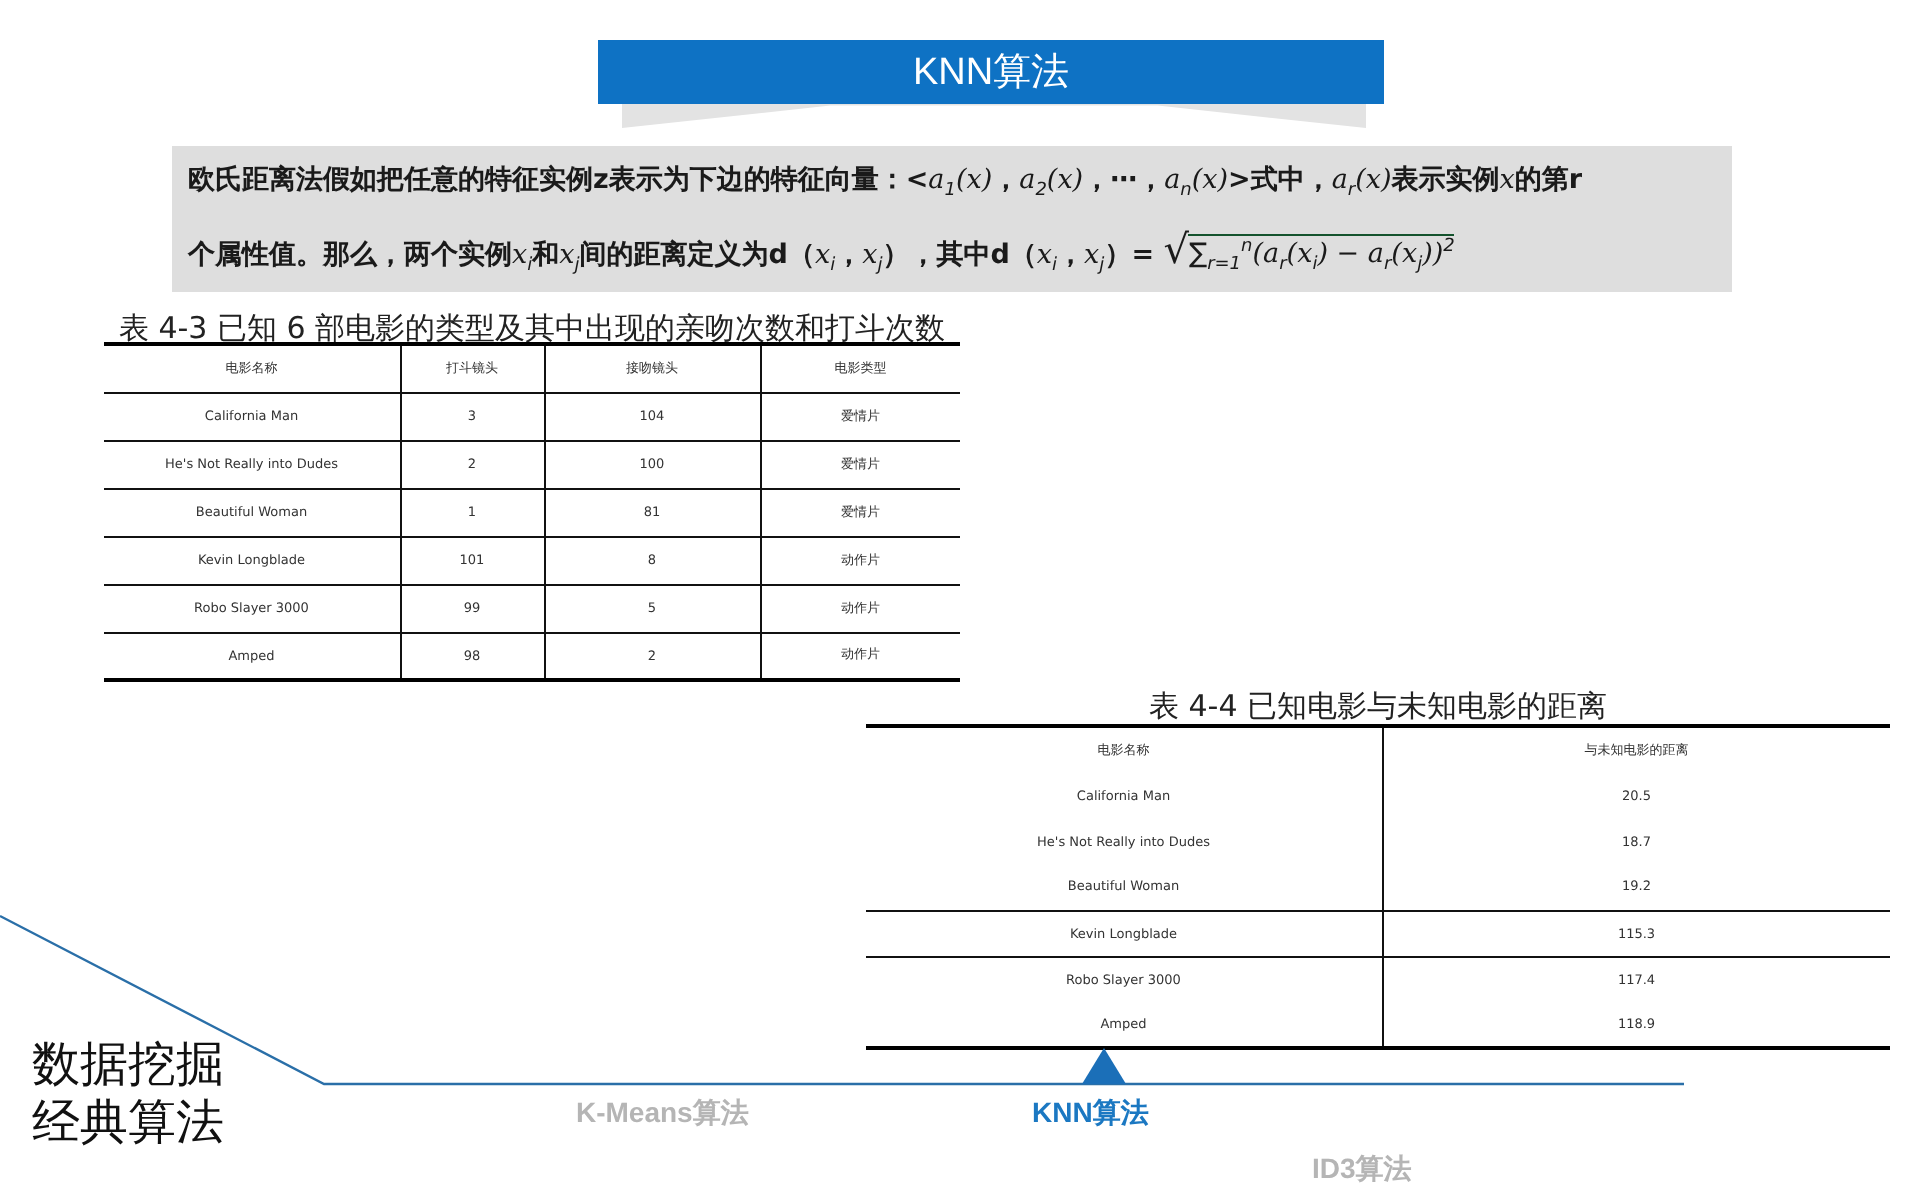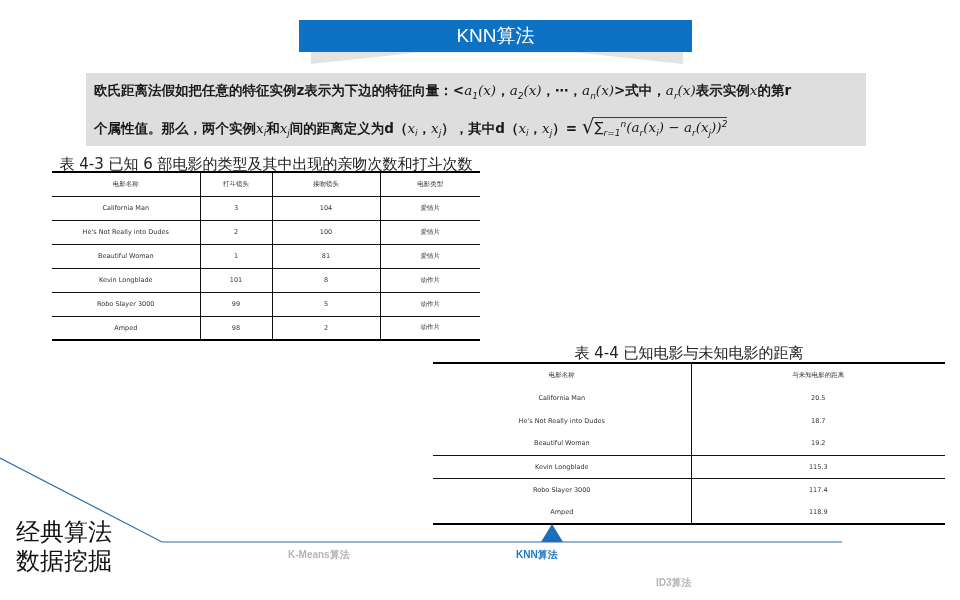--- a/index.html
+++ b/index.html
@@ -51,21 +51,21 @@
   .t2 td, .t2 th { height: 23px; text-align: center; font-weight: normal; border-right: 1px solid #111; }
   .t2 td:last-child, .t2 th:last-child { border-right: none; }
   .t2 tr.sep td { border-bottom: 1px solid #111; }
 
   
   .diag-line { position: absolute; left: 0; top: 0; width: 960px; height: 600px; pointer-events: none; }
   .section-title {
     position: absolute; left: 16px; top: 518px; font-size: 24px; line-height: 29px;
     color: #111; font-family: "DejaVu Sans", sans-serif;
   }
-  .nav-item { position: absolute; top: 548px; font-size: 10px; font-weight: bold;
+  .nav-item { position: absolute; top: 548px; font-size: 14px; font-weight: bold;
     font-family: "Liberation Sans", sans-serif; color: #b5b5b5; cursor: pointer; }
   .nav-item.active { color: #1b78c2; }
   .nav-triangle { position: absolute; left: 541px; top: 524px; width: 0; height: 0;
     border-left: 11px solid transparent; border-right: 11px solid transparent;
     border-bottom: 18px solid #1b6fb8; }
 </style>
 </head>
 <body>
 
 <div class="banner-shadow"></div>
@@ -167,20 +167,20 @@
         <td>118.9</td>
       </tr>
   </tbody>
 </table>
 
 <svg class="diag-line" viewBox="0 0 960 600">
   <polyline points="0,458 162,542 842,542" fill="none" stroke="#2a6fa8" stroke-width="1.2"></polyline>
 </svg>
 
 <div class="section-title">
+  <div>数据挖掘</div>
   <div>经典算法</div>
-  <div>数据挖掘</div>
 </div>
 
 <div class="nav-triangle"></div>
 <div class="nav-item" style="left:288px;">K-Means算法</div>
 <div class="nav-item active" style="left:516px;">KNN算法</div>
 <div class="nav-item" style="left:656px;margin-top:28px;">ID3算法</div>
 
 </body></html>

